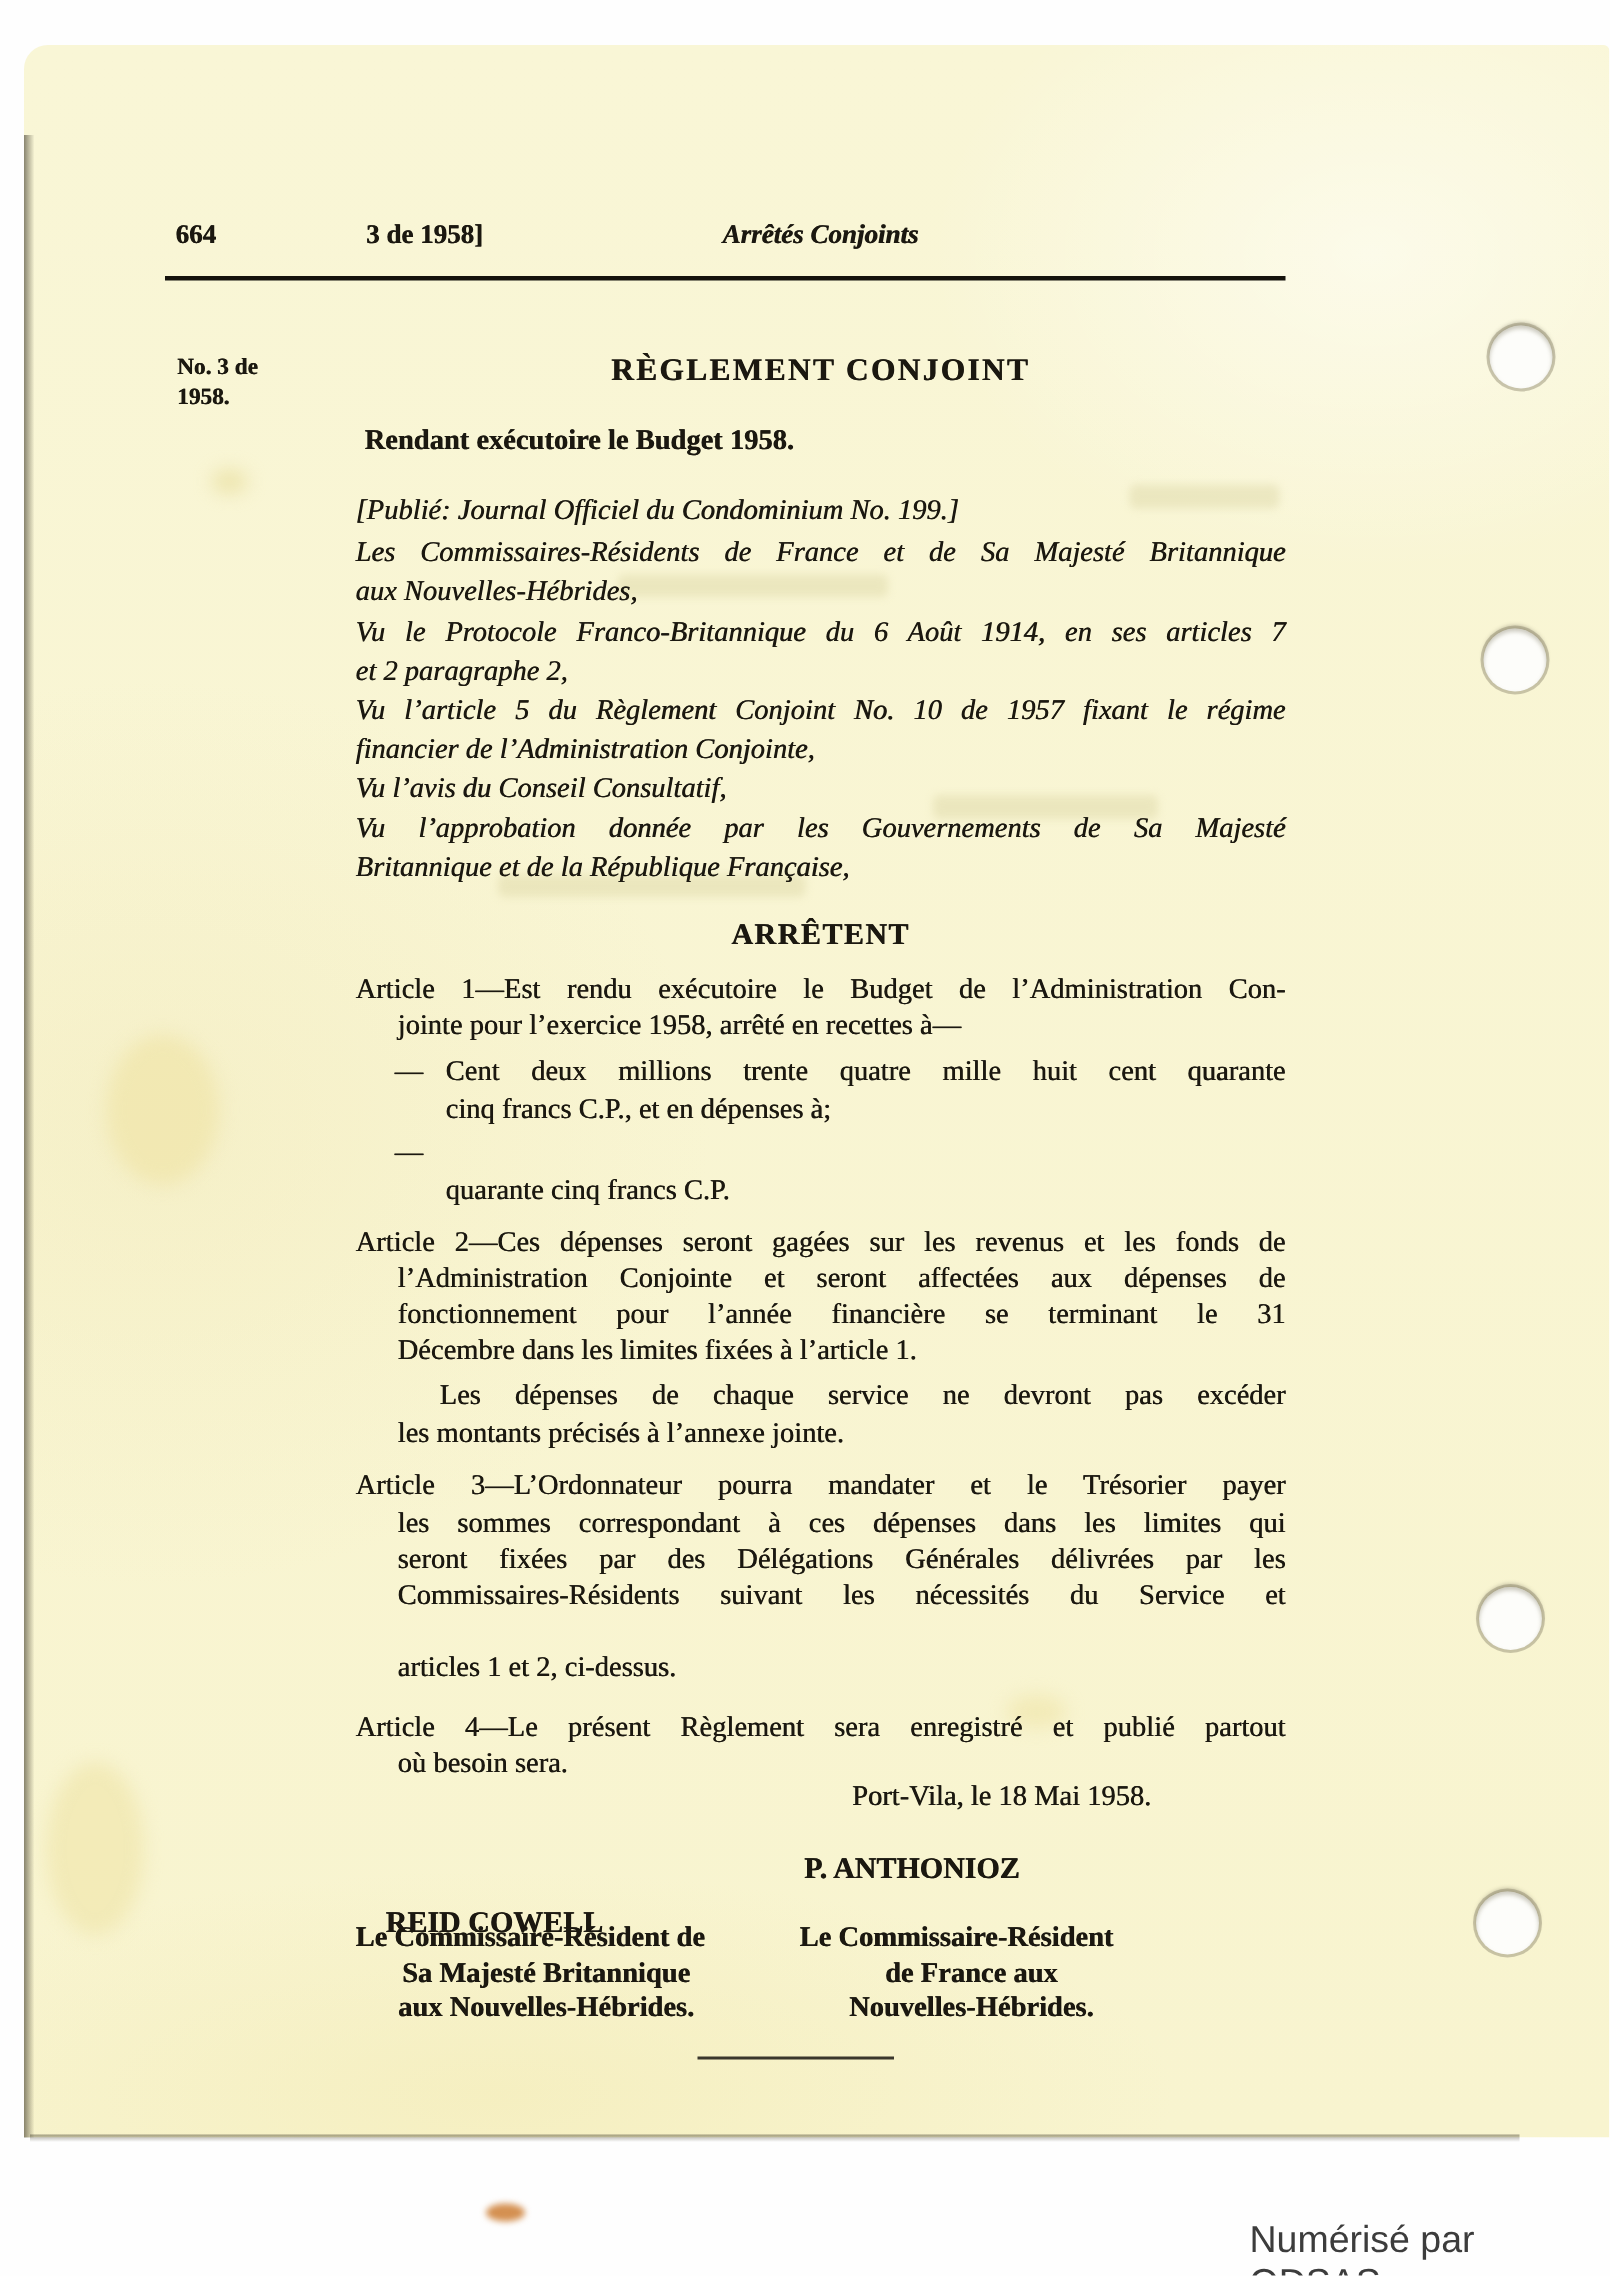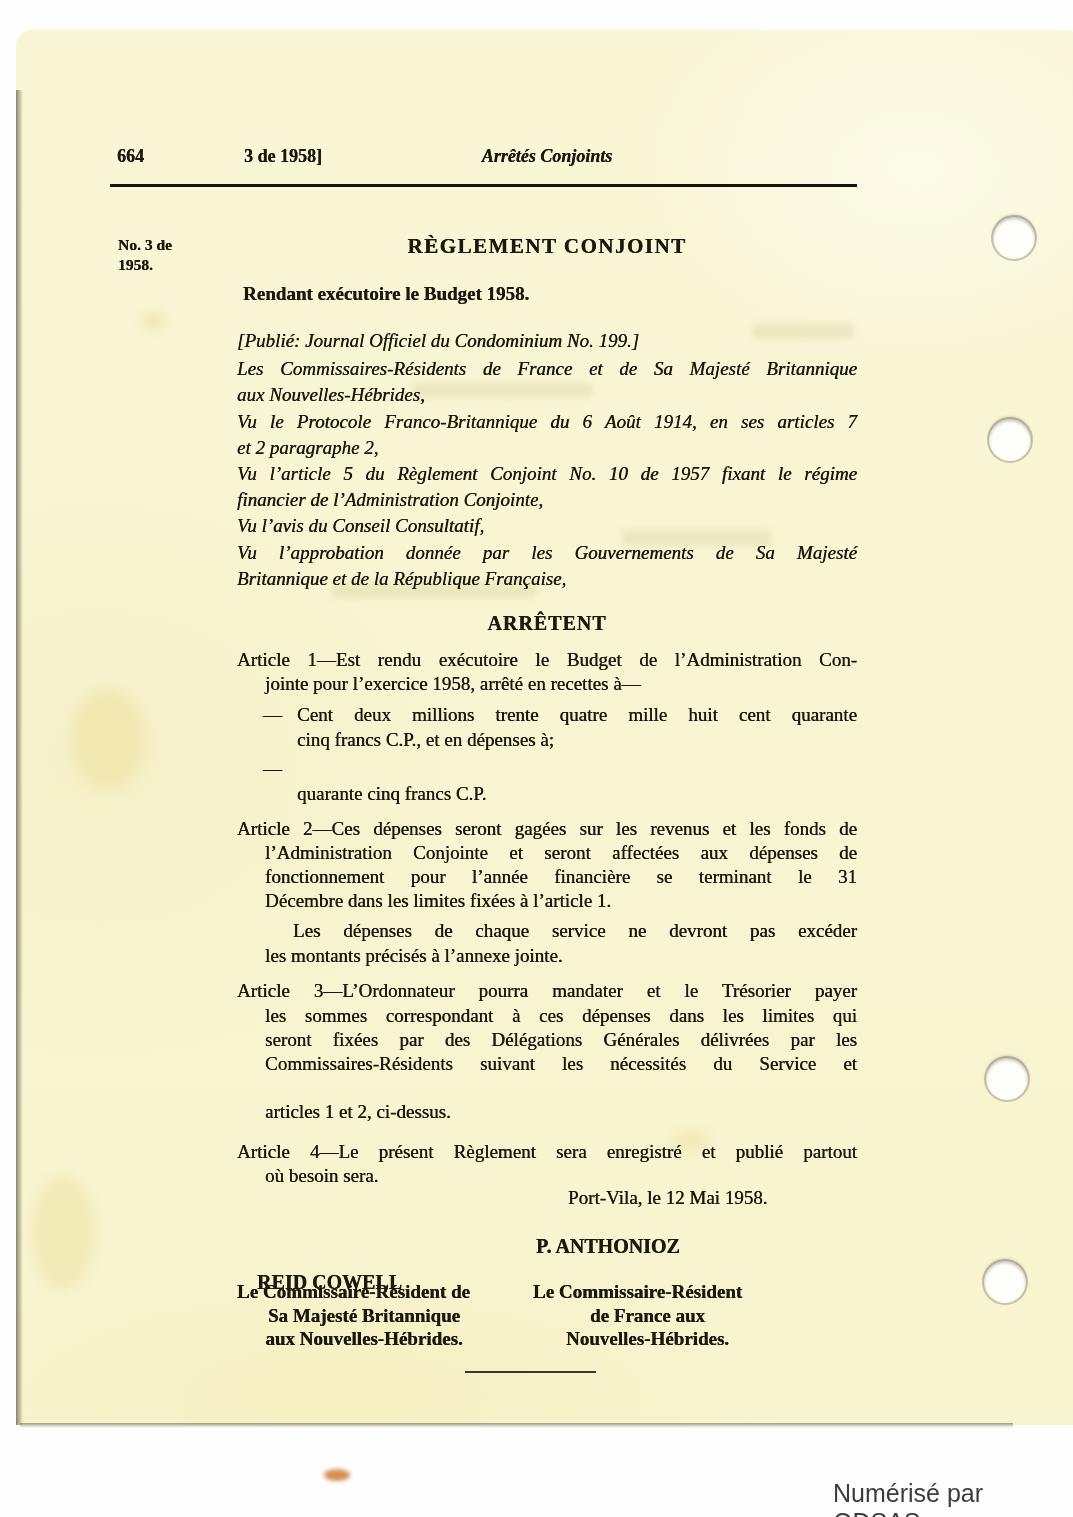--- a/index.html
+++ b/index.html
@@ -118,21 +118,21 @@
 
   <div class="t j" style="left:221px; top:949px; width:620px;">Article 3—L’Ordonnateur pourra mandater et le Trésorier payer</div>
   <div class="t j" style="left:249px; top:974px; width:592px;">les sommes correspondant à ces dépenses dans les limites qui</div>
   <div class="t j" style="left:249px; top:998px; width:592px;">seront fixées par des Délégations Générales délivrées par les</div>
   <div class="t j" style="left:249px; top:1022px; width:592px;">Commissaires-Résidents suivant les nécessités du Service et</div>
   <div class="t" style="left:249px; top:1070px;">articles 1 et 2, ci-dessus.</div>
 
   <div class="t j" style="left:221px; top:1110px; width:620px;">Article 4—Le présent Règlement sera enregistré et publié partout</div>
   <div class="t" style="left:249px; top:1134px;">où besoin sera.</div>
 
-  <div class="t" style="left:552px; top:1156px;">Port-Vila, le 12 Mai 1958.</div>
+  <div class="t" style="left:552px; top:1156px;">Port-Vila, le 18 Mai 1958.</div>
 
   <div class="t b" style="left:221px; top:1240px; font-size:20px;margin-left:20px;">REID COWELL</div>
   <div class="t b" style="left:520px; top:1204px; font-size:20px;">P. ANTHONIOZ</div>
 
   <div class="t b" style="left:221px; top:1250px; font-size:19px;">Le Commissaire-Résident de</div>
   <div class="t b ctr" style="left:221px; top:1274px; width:254px; font-size:19px;">Sa Majesté Britannique</div>
   <div class="t b ctr" style="left:221px; top:1297px; width:254px; font-size:19px;">aux Nouvelles-Hébrides.</div>
 
   <div class="t b" style="left:517px; top:1250px; font-size:19px;">Le Commissaire-Résident</div>
   <div class="t b ctr" style="left:517px; top:1274px; width:229px; font-size:19px;">de France aux</div>

